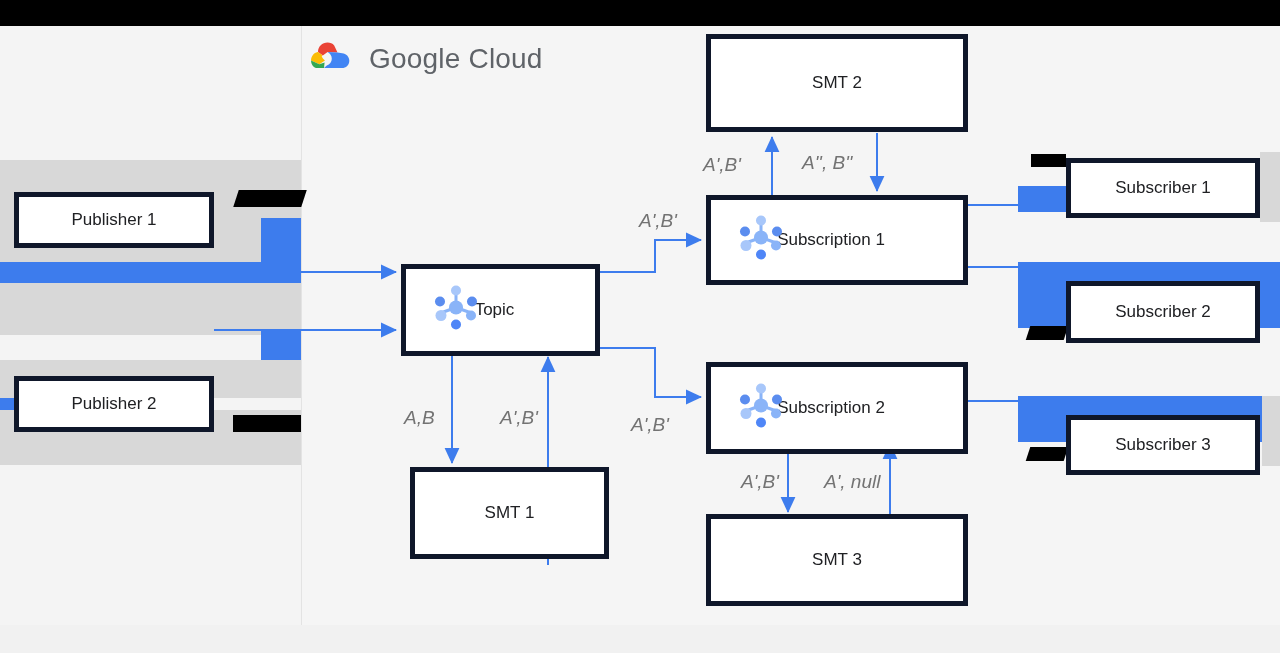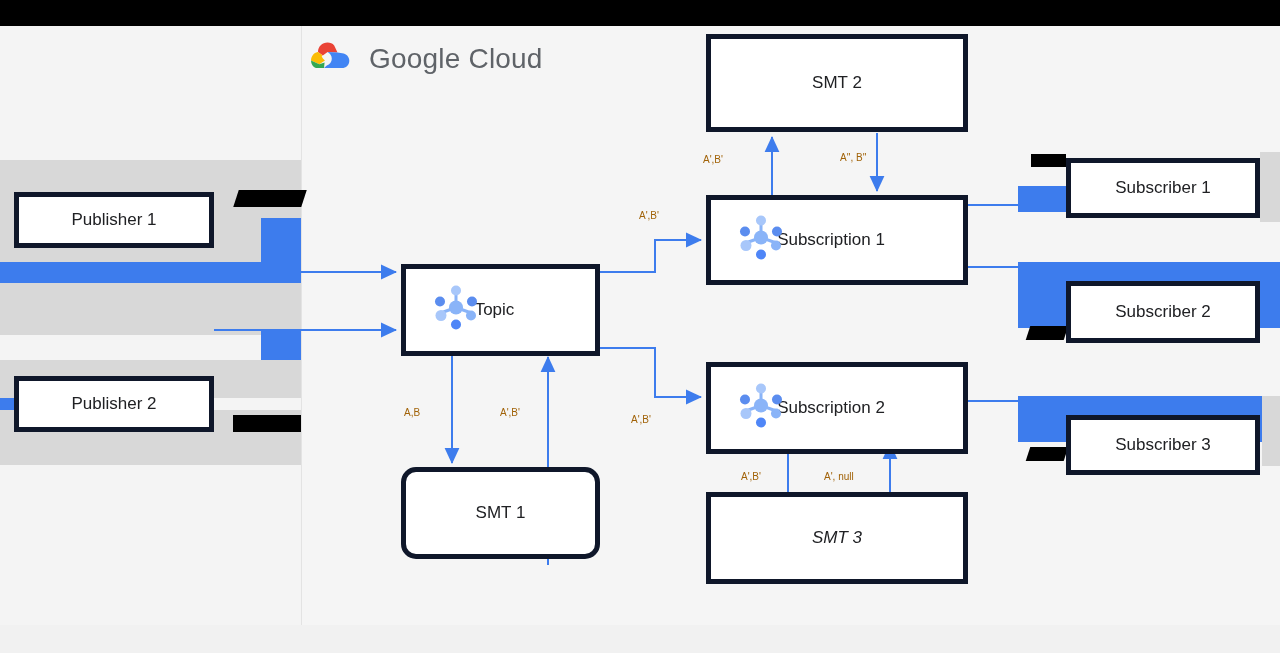--- a/index.html
+++ b/index.html
@@ -51,21 +51,21 @@
     display: flex; align-items: center; justify-content: center;
     font-size: 17px; color: #202124;
   }
   .node.with-icon { justify-content: flex-start; padding-left: 16px; }
   .node .label { flex: 1; text-align: center; }
   .node.with-icon .label { text-align: center; padding-right: 28px; }
   .psicon { position: absolute; left: 22px; top: 50%; transform: translateY(-50%); }
 
   
   .alabel {
-    position: absolute; font-size: 10px; color: #a16207; white-space: nowrap;
+    position: absolute; font-size: 19px; color: #737373; white-space: nowrap; font-style: italic;
   }
   svg.arrows { position: absolute; left: 0; top: 0; width: 1280px; height: 653px; pointer-events: none; }
 </style>
 </head>
 <body>
 
 <div id="stage">
 
   <div class="topbar"></div>
 
@@ -166,21 +166,21 @@
         <circle cx="12" cy="22" r="5" fill="#5b8def"></circle>
         <circle cx="44" cy="22" r="5" fill="#5b8def"></circle>
         <circle cx="13" cy="36" r="5.5" fill="#a8c7fa"></circle>
         <circle cx="43" cy="36" r="5" fill="#8ab4f8"></circle>
         <circle cx="28" cy="45" r="5" fill="#4f86f7"></circle>
       </svg>
     </span>
     <span class="label">Topic</span>
   </div>
 
-  <div class="node" style="left:401px;top:467px;width:199px;height:92px;border-radius:15px;">
+  <div class="node" style="left:410px;top:467px;width:199px;height:92px;">
     <span class="label">SMT 1</span>
   </div>
 
   <div class="node" style="left:706px;top:34px;width:262px;height:98px;">
     <span class="label">SMT 2</span>
   </div>
 
   <div class="node with-icon" style="left:706px;top:195px;width:262px;height:90px;">
     <span class="psicon">
       <svg width="56" height="56" viewBox="0 0 56 56">
@@ -210,38 +210,38 @@
         <circle cx="12" cy="22" r="5" fill="#5b8def"></circle>
         <circle cx="44" cy="22" r="5" fill="#5b8def"></circle>
         <circle cx="13" cy="36" r="5.5" fill="#a8c7fa"></circle>
         <circle cx="43" cy="36" r="5" fill="#8ab4f8"></circle>
         <circle cx="28" cy="45" r="5" fill="#4f86f7"></circle>
       </svg>
     </span>
     <span class="label">Subscription 2</span>
   </div>
 
-  <div class="node" style="left:706px;top:492px;width:262px;height:92px;font-style:italic;">
+  <div class="node" style="left:706px;top:514px;width:262px;height:92px;">
     <span class="label">SMT 3</span>
   </div>
 
   <div class="node" style="left:1066px;top:158px;width:194px;height:60px;">
     <span class="label">Subscriber 1</span>
   </div>
 
   <div class="node" style="left:1066px;top:281px;width:194px;height:62px;">
     <span class="label">Subscriber 2</span>
   </div>
 
   <div class="node" style="left:1066px;top:405px;width:194px;height:60px;margin-top:10px;">
     <span class="label">Subscriber 3</span>
   </div>
 
   <div class="alabel" style="left:404px;top:407px;">A,B</div>
   <div class="alabel" style="left:500px;top:407px;">A',B'</div>
   <div class="alabel" style="left:639px;top:210px;">A',B'</div>
   <div class="alabel" style="left:631px;top:414px;">A',B'</div>
   <div class="alabel" style="left:703px;top:154px;">A',B'</div>
-  <div class="alabel" style="left:840px;top:152px;">A'', B''</div>
+  <div class="alabel" style="left:802px;top:152px;">A'', B''</div>
   <div class="alabel" style="left:741px;top:471px;">A',B'</div>
   <div class="alabel" style="left:824px;top:471px;">A', null</div>
 
 </div>
 
 </body></html>

